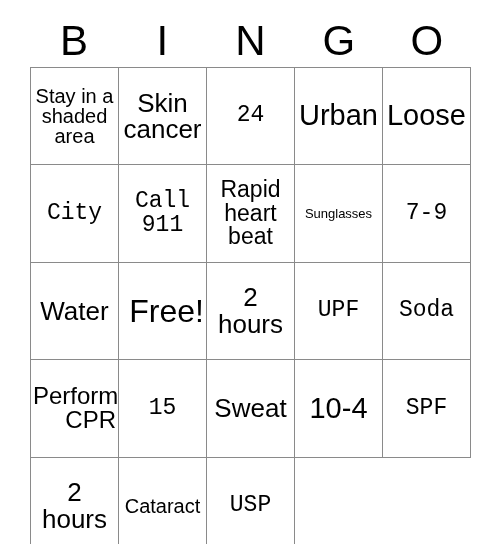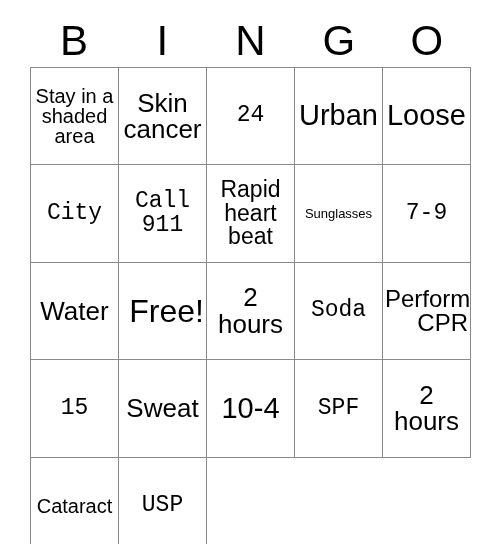--- a/index.html
+++ b/index.html
@@ -137,20 +137,23 @@
       <div class="cell">
         <span class="cell-text fs-md">Water</span>
       </div>
       <div class="cell">
         <span class="cell-text fs-xl">Free!</span>
       </div>
       <div class="cell">
         <span class="cell-text fs-md">2 hours</span>
       </div>
       <div class="cell">
+        <span class="cell-text fs-xxl">UPF</span>
+      </div>
+      <div class="cell">
         <span class="cell-text fs-xxl">Soda</span>
       </div>
       <div class="cell">
         <span class="cell-text fs-xxs">Perform CPR</span>
       </div>
       <div class="cell">
         <span class="cell-text fs-xxl">15</span>
       </div>
       <div class="cell">
         <span class="cell-text fs-md">Sweat</span>

